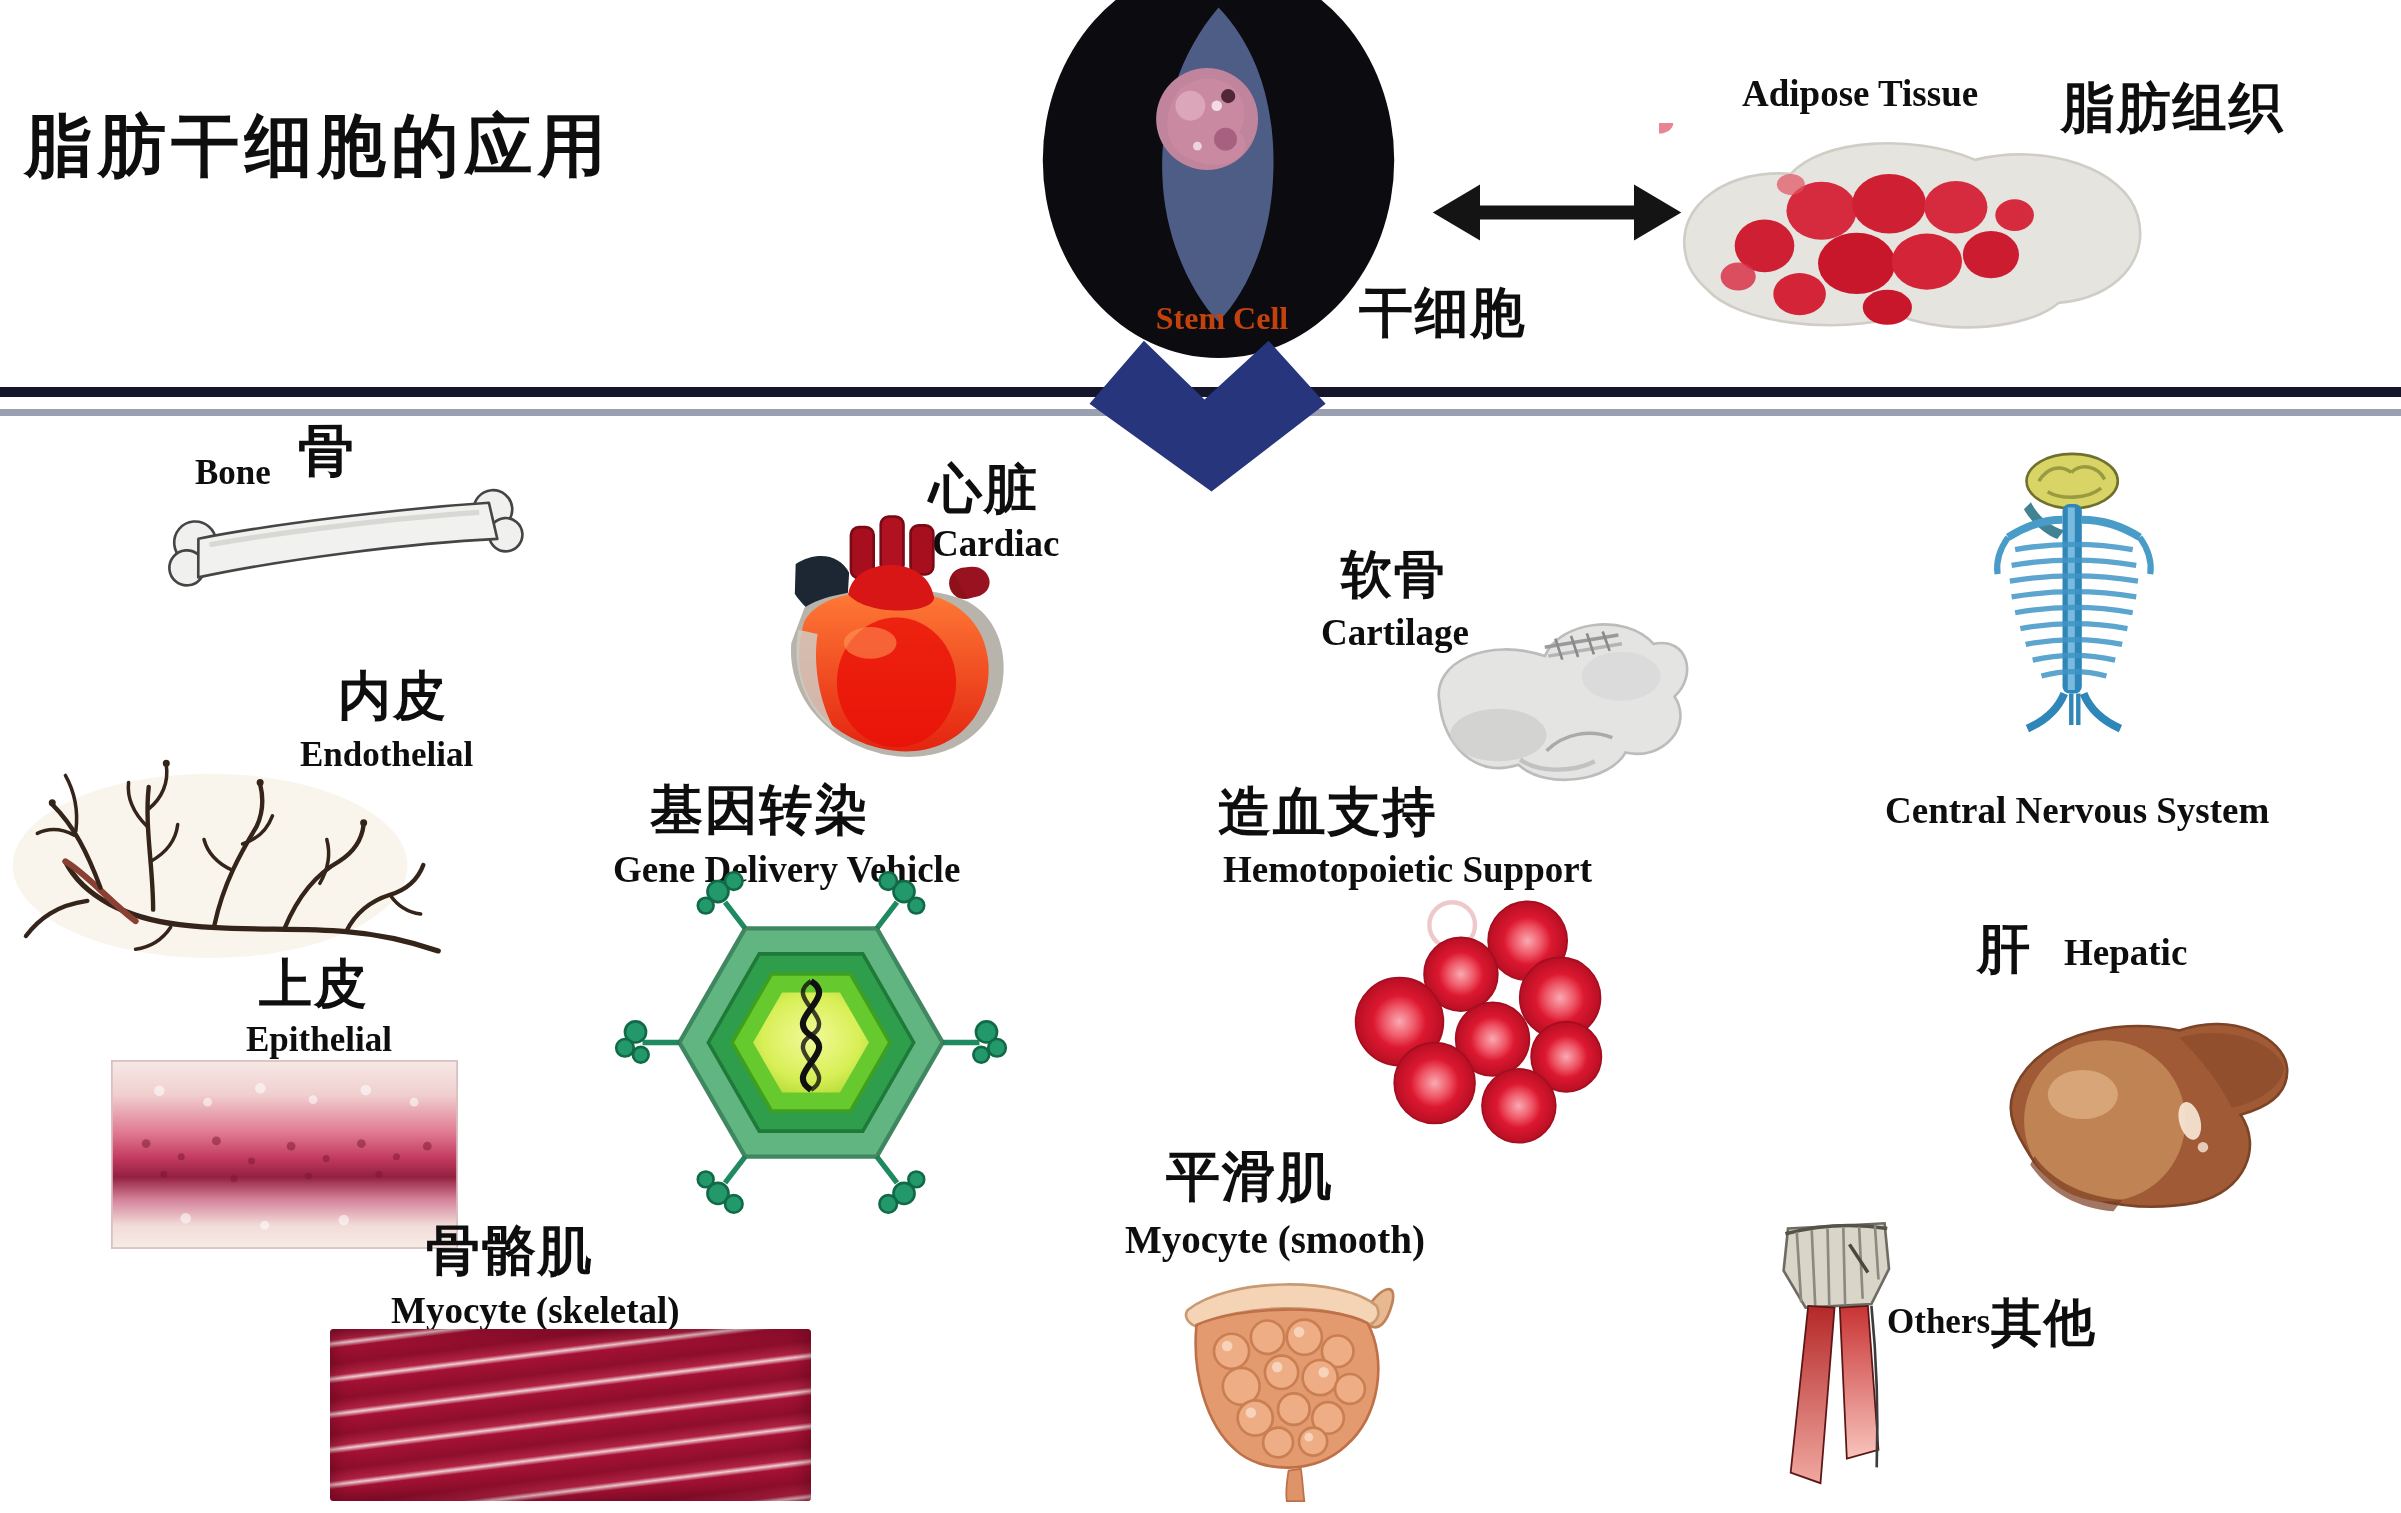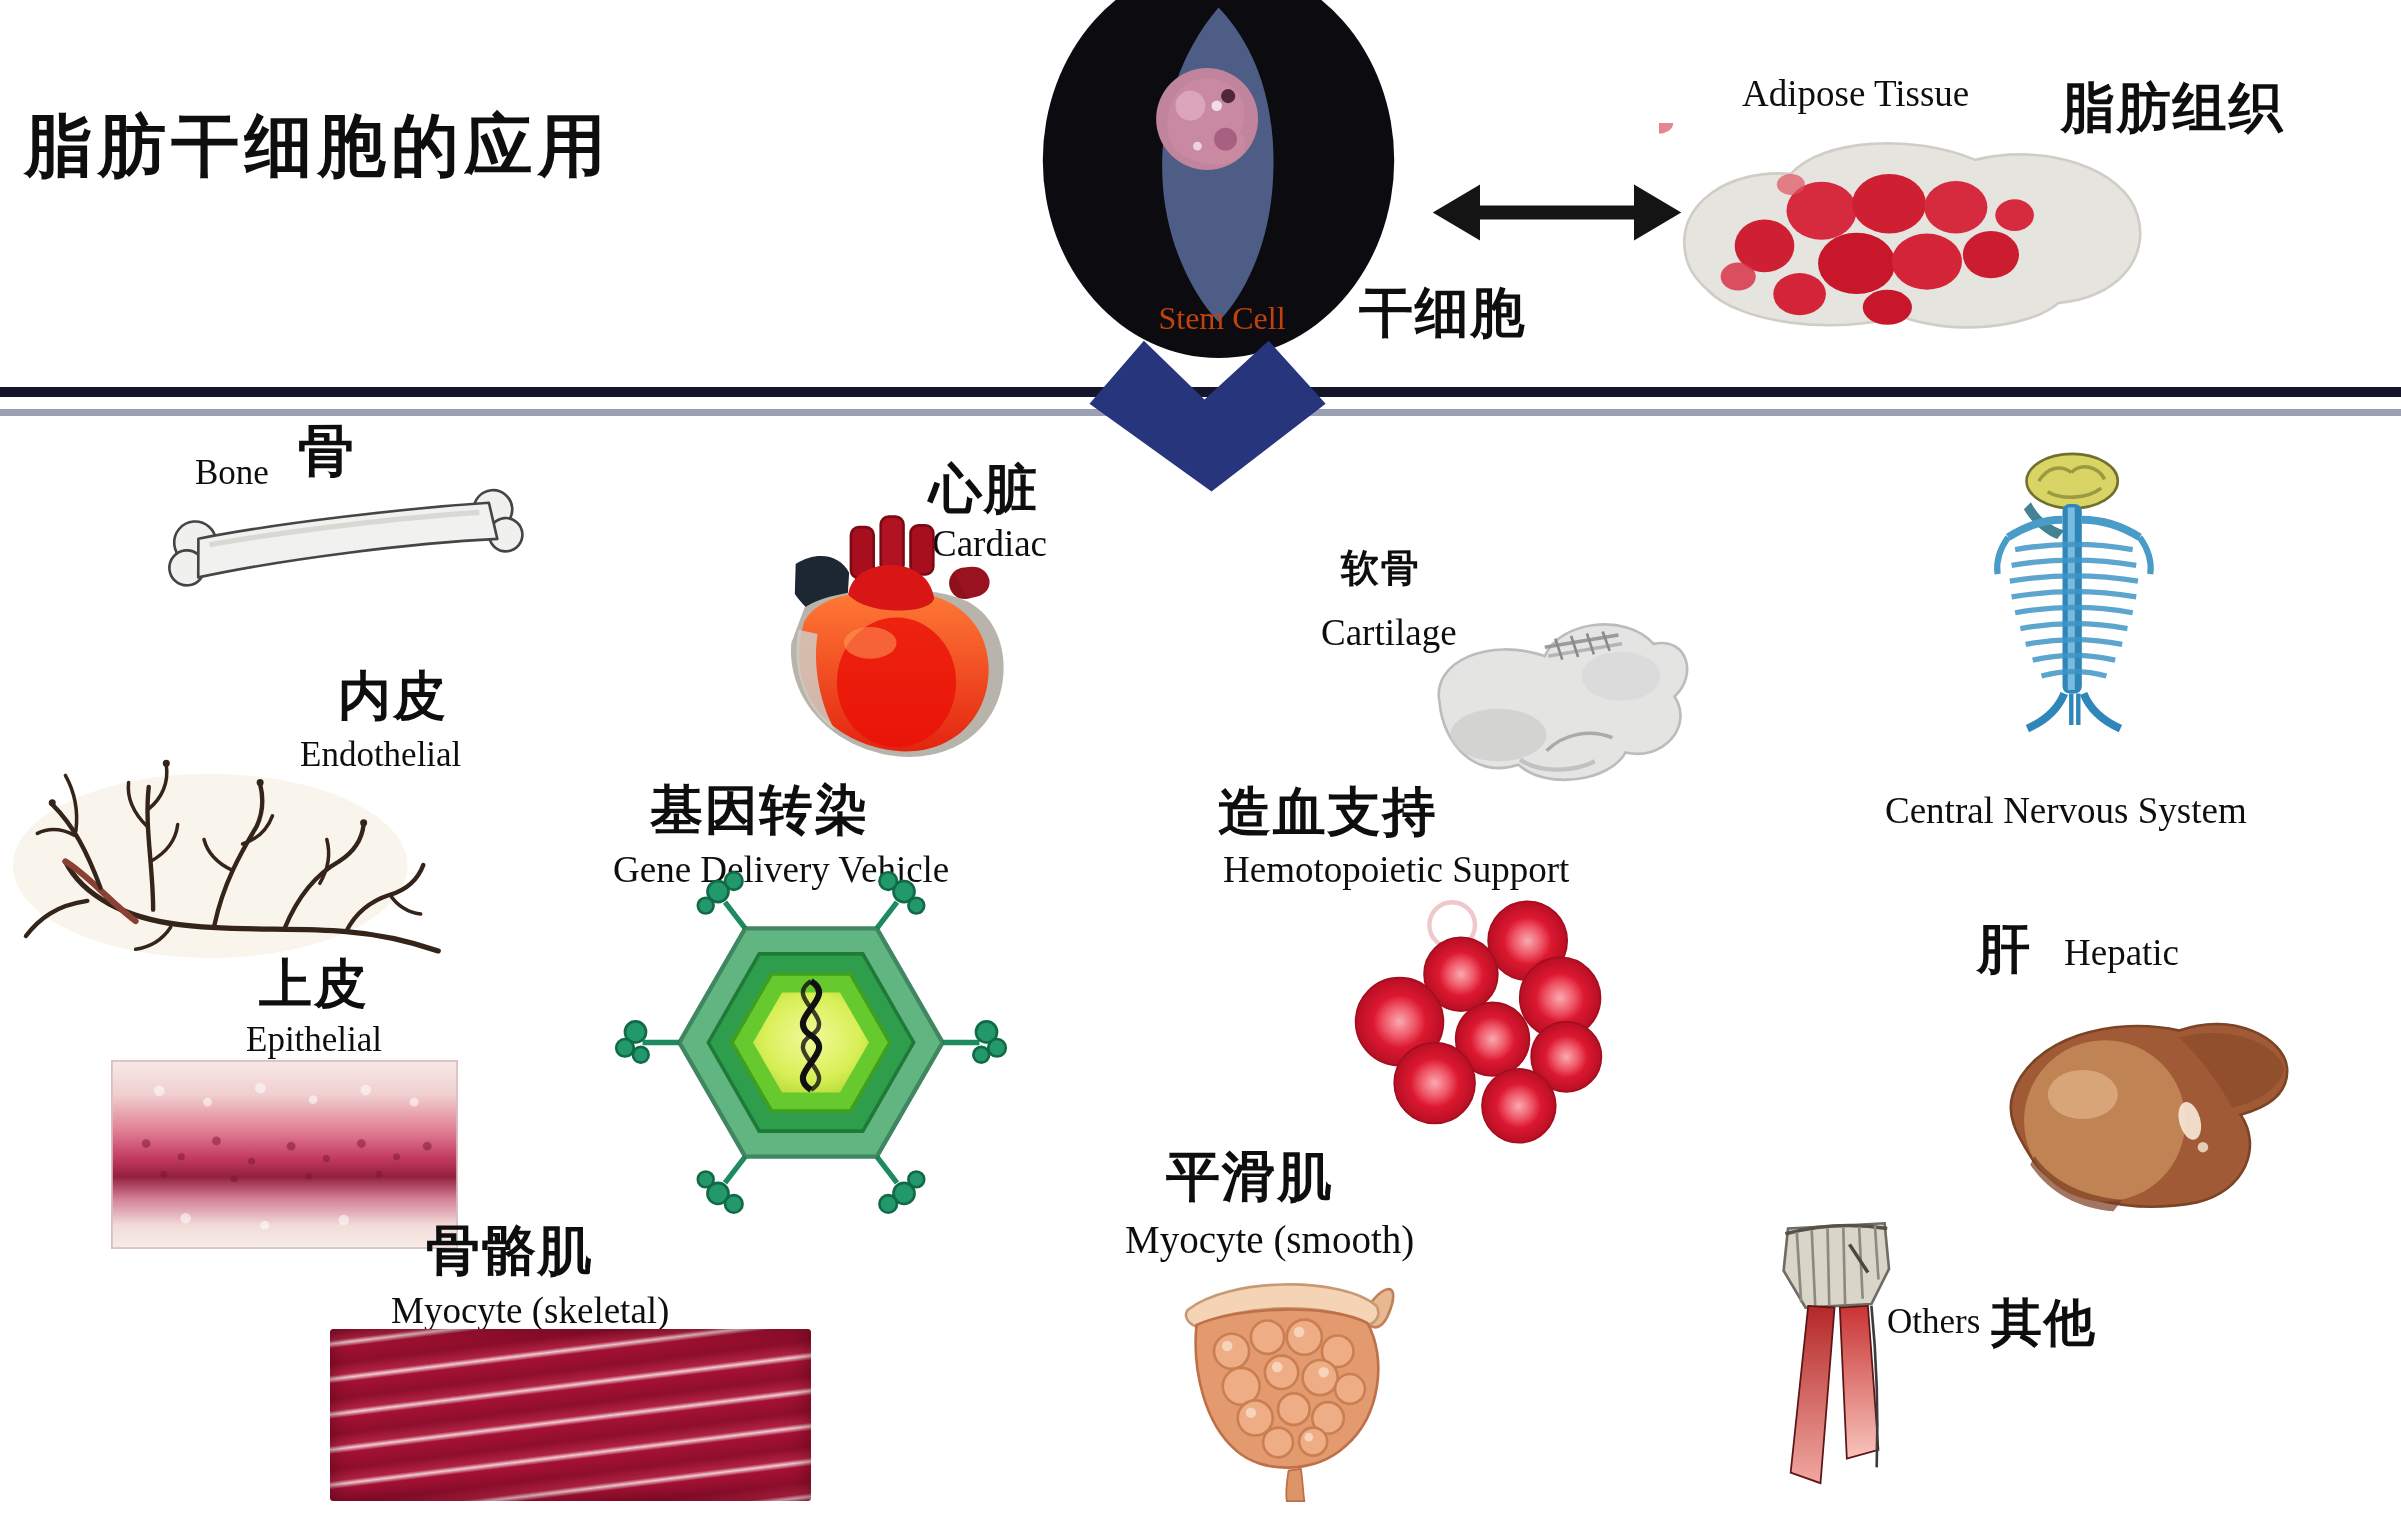--- a/index.html
+++ b/index.html
@@ -1,20 +1,20 @@
 <!DOCTYPE html>
 <html style="font-size:14px"><head>
 <meta charset="utf-8">
 <style>
   html,body{margin:0;padding:0;background:#ffffff;}
   #canvas{position:relative;width:2401px;height:1513px;background:#ffffff;overflow:hidden;
           font-family:"DejaVu Sans",sans-serif;}
   .lbl{position:absolute;white-space:nowrap;line-height:1;color:#0e0e0e;}
   .zh{font-family:"DejaVu Sans",sans-serif;font-weight:700;letter-spacing:1.8px;}
-  .en{font-family:"Liberation Serif",serif;font-weight:400;}
+  .en{font-family:"Liberation Serif",serif;font-weight:700;}
   .abs{position:absolute;}
   #title{left:24.6px;top:112px;font-size:68px;letter-spacing:5.3px;}
   #stemcell-en{left:1108px;top:302px;width:228px;text-align:center;font-size:32px;color:#c2410c;}
   #stemcell-zh{left:1359px;top:286px;font-size:54px;}
   #adipose-en{left:1742px;top:75px;font-size:37px;}
   #adipose-zh{left:2061px;top:81px;font-size:54px;text-align:center;}
   #divider-dark{left:0;top:387px;width:2401px;height:9.7px;background:#15152b;}
   #divider-gray{left:0;top:409px;width:2401px;height:7px;background:#9aa0b2;}
   .illus{position:absolute;}
   
@@ -104,21 +104,21 @@
     <path d="M30,150 C25,210 70,265 140,278 C210,290 268,250 272,185 C274,150 260,120 235,105 C190,80 80,85 45,110 Z" fill="#b8b4ac"></path>
     <circle cx="228" cy="82" r="18" fill="#8e1018"></circle>
     <path d="M215,70 C235,58 252,62 256,78 C258,92 244,100 230,98 Z" fill="#981220"></path>
     <path d="M45,125 C25,190 55,250 130,270 C205,288 258,240 255,175 C252,125 215,95 165,92 C110,88 62,95 45,125 Z" fill="url(#heartGrad)"></path>
     <path d="M95,95 C100,52 182,48 192,95 C202,116 120,122 95,95 Z" fill="#d81616"></path>
     <ellipse cx="150" cy="195" rx="68" ry="74" fill="#ea1008" opacity="0.8"></ellipse>
     <path d="M38,135 C30,180 45,225 80,250 C60,215 55,170 60,140 Z" fill="#cfccc4" opacity="0.85"></path>
     <ellipse cx="120" cy="150" rx="30" ry="18" fill="#ff9a5a" opacity="0.55"></ellipse>
   </svg>
 
-  <div class="lbl zh" style="left:1341px;top:549px;font-size:38px">软骨</div>
+  <div class="lbl zh" style="left:1341px;top:549px;font-size:51px">软骨</div>
   <div class="lbl en" style="left:1321px;top:614px;font-size:37px">Cartilage</div>
   <svg class="illus" style="left:1415px;top:593px" width="285" height="206" viewBox="0 0 325 235">
     <path d="M28,125 C18,78 85,50 148,72 C165,32 240,22 272,58 C312,50 322,95 296,118 C318,152 283,192 240,182 C222,215 150,225 118,196 C68,212 32,172 28,125 Z" fill="#e4e4e3" stroke="#bcbcbc" stroke-width="3"></path>
     <ellipse cx="95" cy="162" rx="55" ry="30" fill="#cccccb" opacity="0.7"></ellipse>
     <ellipse cx="235" cy="95" rx="45" ry="28" fill="#d6d6d5" opacity="0.6"></ellipse>
     <path d="M150,180 C170,160 200,155 225,165" stroke="#aaaaaa" stroke-width="4" fill="none"></path>
     <path d="M148,62 L232,48" stroke="#9a9a9a" stroke-width="4"></path>
     <path d="M152,72 L236,58" stroke="#b4b4b4" stroke-width="4"></path>
     <path d="M160,52 L168,76 M178,49 L186,73 M196,46 L204,70 M214,44 L222,66" stroke="#8a8a8a" stroke-width="3"></path>
     <path d="M120,190 C140,205 180,205 205,192" stroke="#c2c2c2" stroke-width="5" fill="none"></path>

